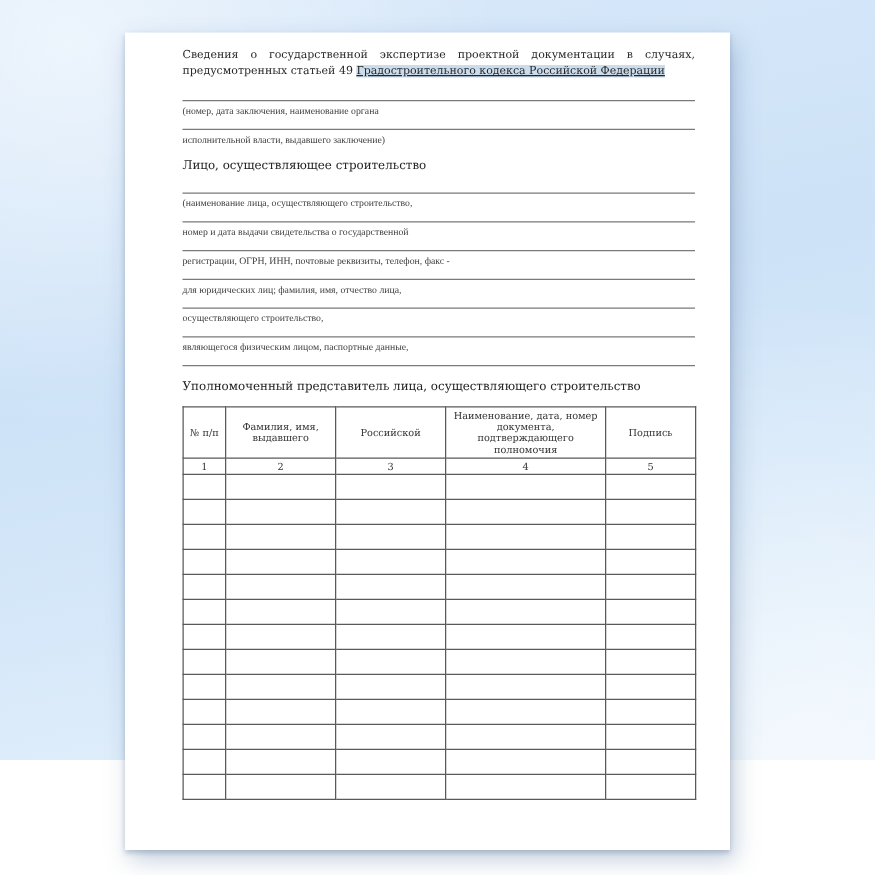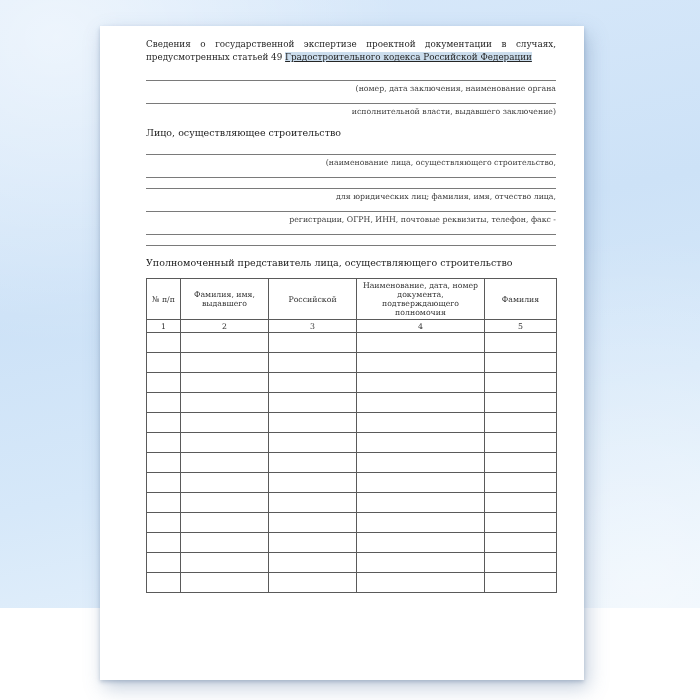--- a/index.html
+++ b/index.html
@@ -51,22 +51,23 @@
   .fill-group.first { margin-top: 16px; }
   .fill-line { margin: 0 0 10px 0; }
   .rule {
     height: 0;
     border-top: 1px solid #7a7a7a;
   }
   .caption {
     margin-top: 3px;
     font-size: 7.8px;
     line-height: 9px;
-    text-align: right;
+    text-align: left;
     color: #3c3c3c;
+    font-family: Liberation Serif, serif;
   }
   .heading {
     margin: 0;
     font-weight: normal;
     font-size: 9.5px;
     line-height: 13px;
     color: #222222;
   }
   .heading.h1 { margin-top: 5px; margin-bottom: 15px; }
   .heading.h2 { margin-top: 7px; }
@@ -123,31 +124,37 @@
 
       <p class="heading h1">Лицо, осуществляющее строительство</p>
 
       <div class="fill-group">
         <div class="fill-line">
           <div class="rule"></div>
           <div class="caption">(наименование лица, осуществляющего строительство,</div>
         </div>
         <div class="fill-line">
           <div class="rule"></div>
+          <div class="caption">номер и дата выдачи свидетельства о государственной</div>
+        </div>
+        <div class="fill-line">
+          <div class="rule"></div>
+          <div class="caption">регистрации, ОГРН, ИНН, почтовые реквизиты, телефон, факс -</div>
         </div>
         <div class="fill-line">
           <div class="rule"></div>
           <div class="caption">для юридических лиц; фамилия, имя, отчество лица,</div>
         </div>
         <div class="fill-line">
           <div class="rule"></div>
-          <div class="caption">регистрации, ОГРН, ИНН, почтовые реквизиты, телефон, факс -</div>
-        </div>
-        <div class="fill-line">
-          <div class="rule"></div>
+          <div class="caption">осуществляющего строительство,</div>
+        </div>
+        <div class="fill-line">
+          <div class="rule"></div>
+          <div class="caption">являющегося физическим лицом, паспортные данные,</div>
         </div>
         <div class="fill-line">
           <div class="rule"></div>
         </div>
       </div>
 
       <p class="heading h2">Уполномоченный представитель лица, осуществляющего строительство</p>
 
       <table class="rep-table">
         <colgroup>
@@ -156,21 +163,21 @@
             <col class="c3">
             <col class="c4">
             <col class="c5">
         </colgroup>
         <thead>
           <tr>
             <th>№ п/п</th>
             <th>Фамилия, имя, выдавшего</th>
             <th>Российской</th>
             <th>Наименование, дата, номер документа, подтверждающего полномочия</th>
-            <th>Фамилия</th>
+            <th>Подпись</th>
           </tr>
           <tr class="numrow">
             <td>1</td>
             <td>2</td>
             <td>3</td>
             <td>4</td>
             <td>5</td>
           </tr>
         </thead>
         <tbody>

